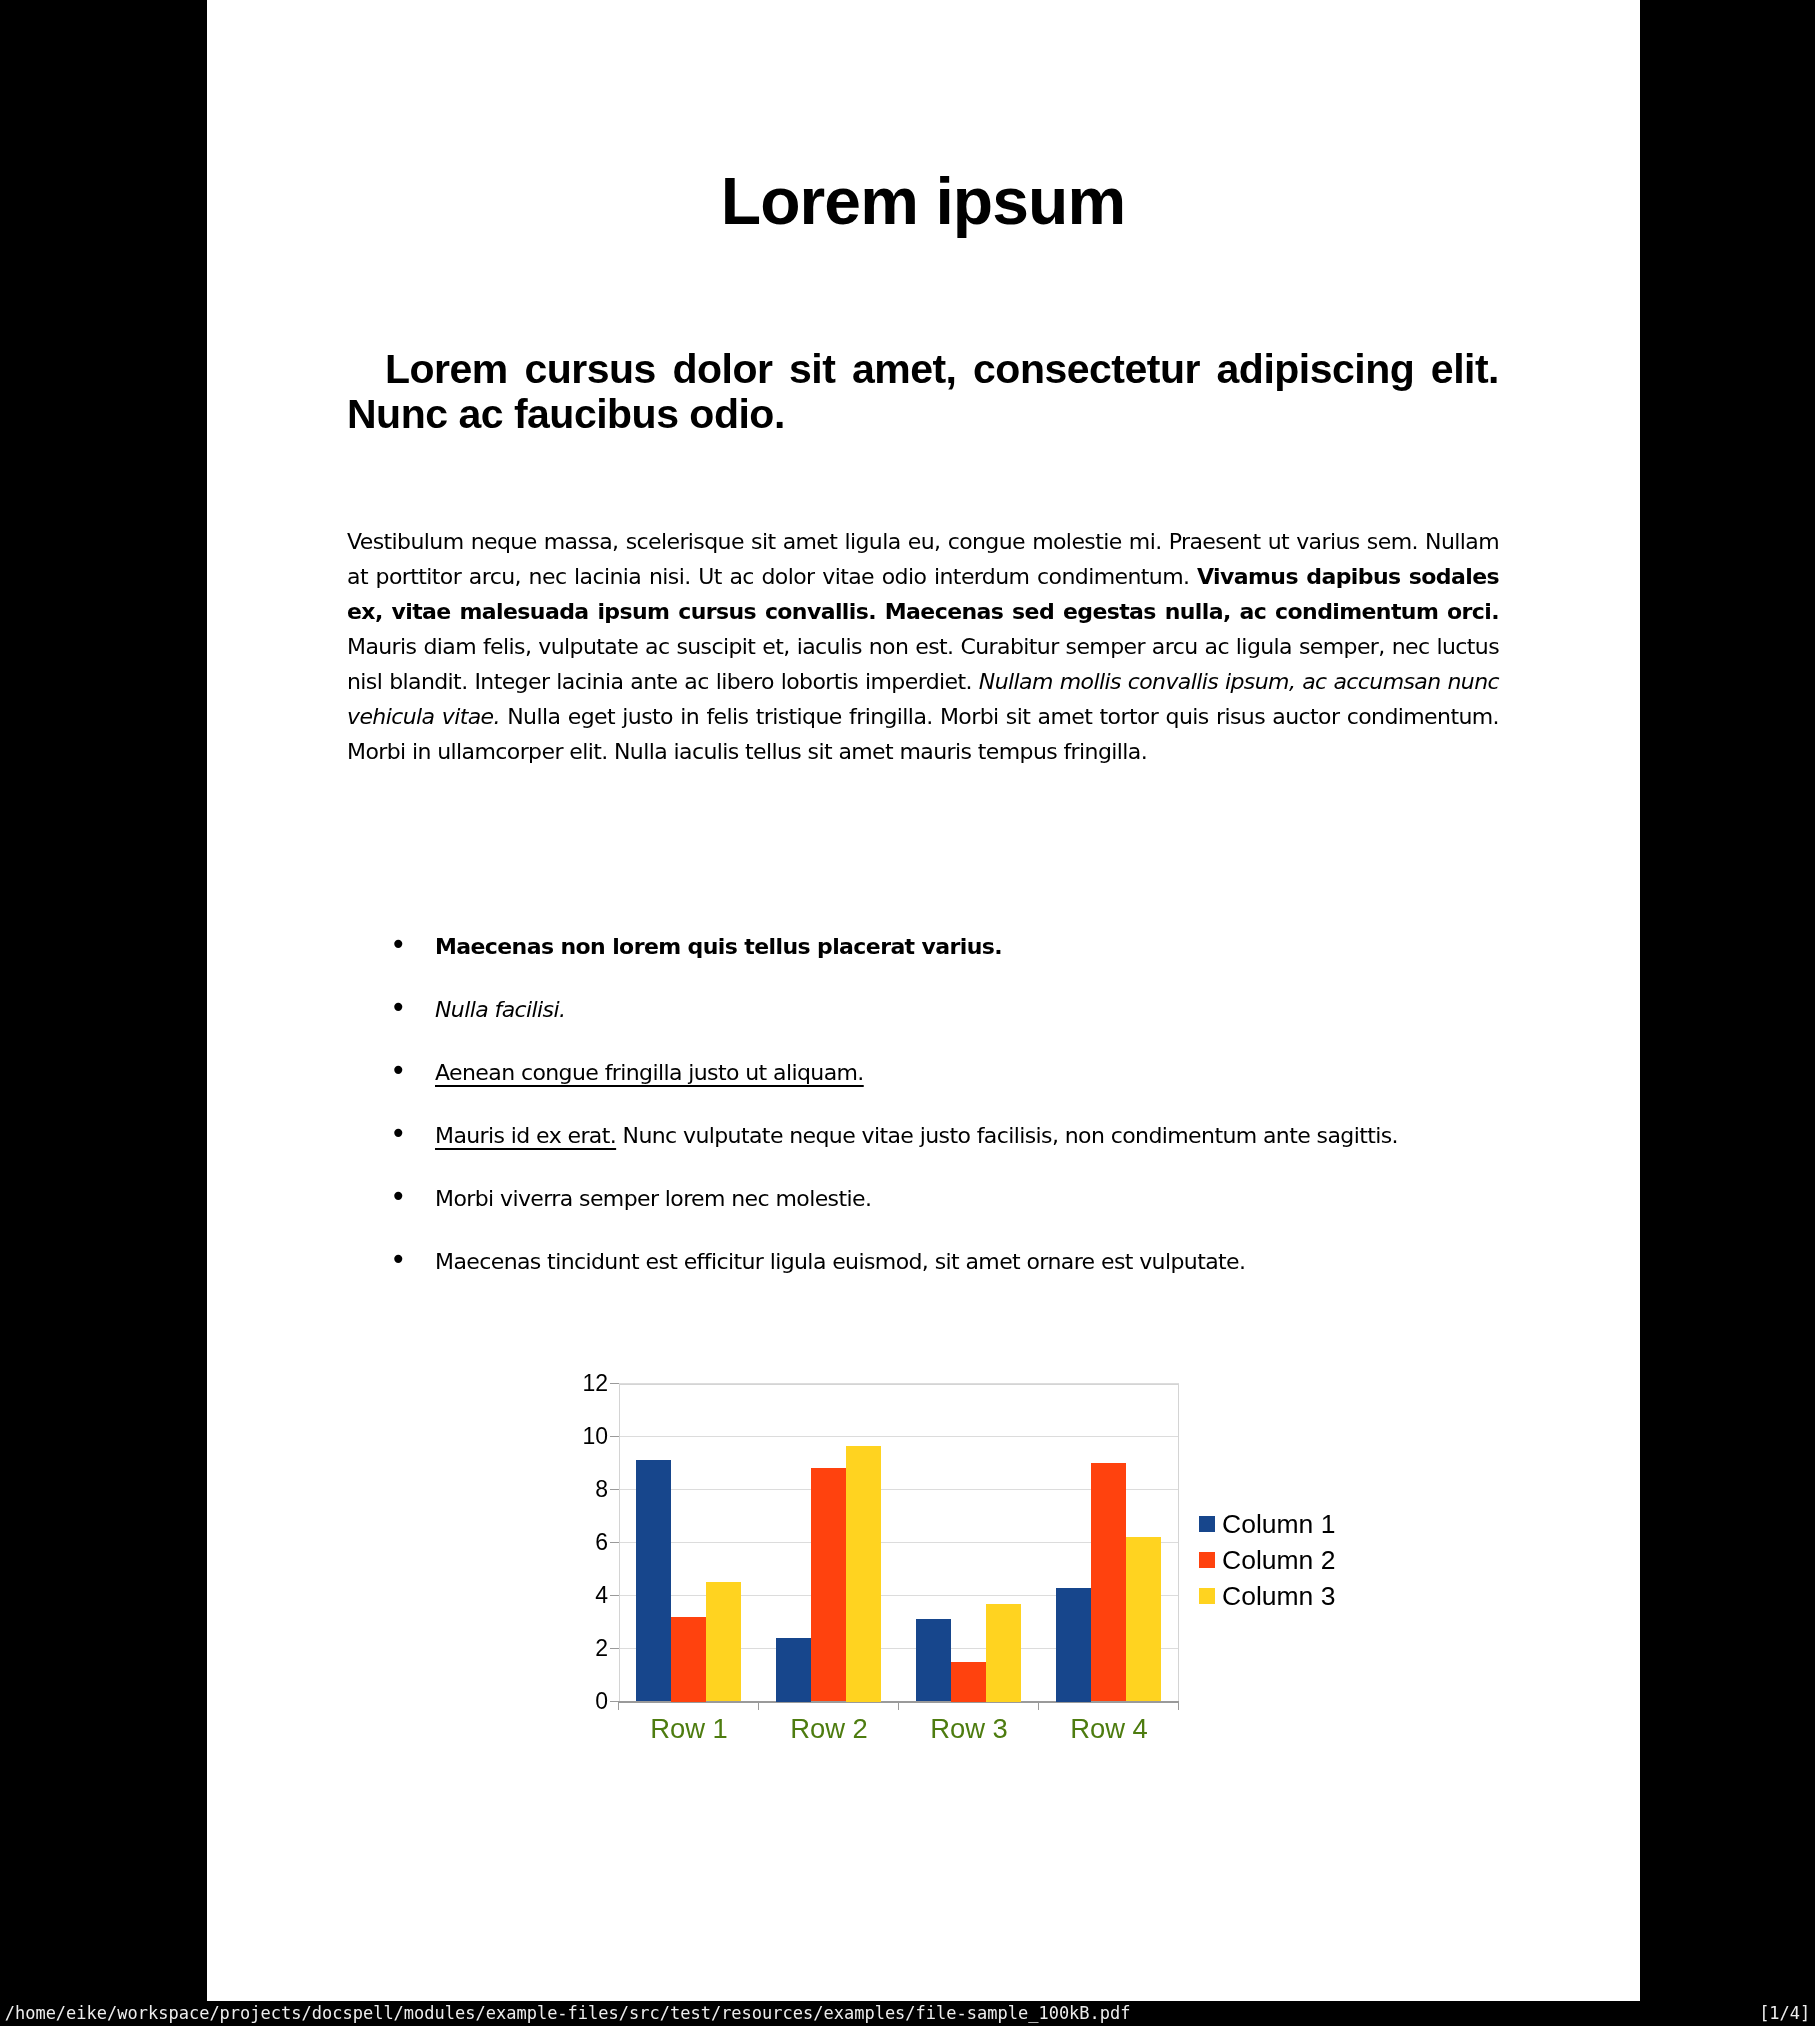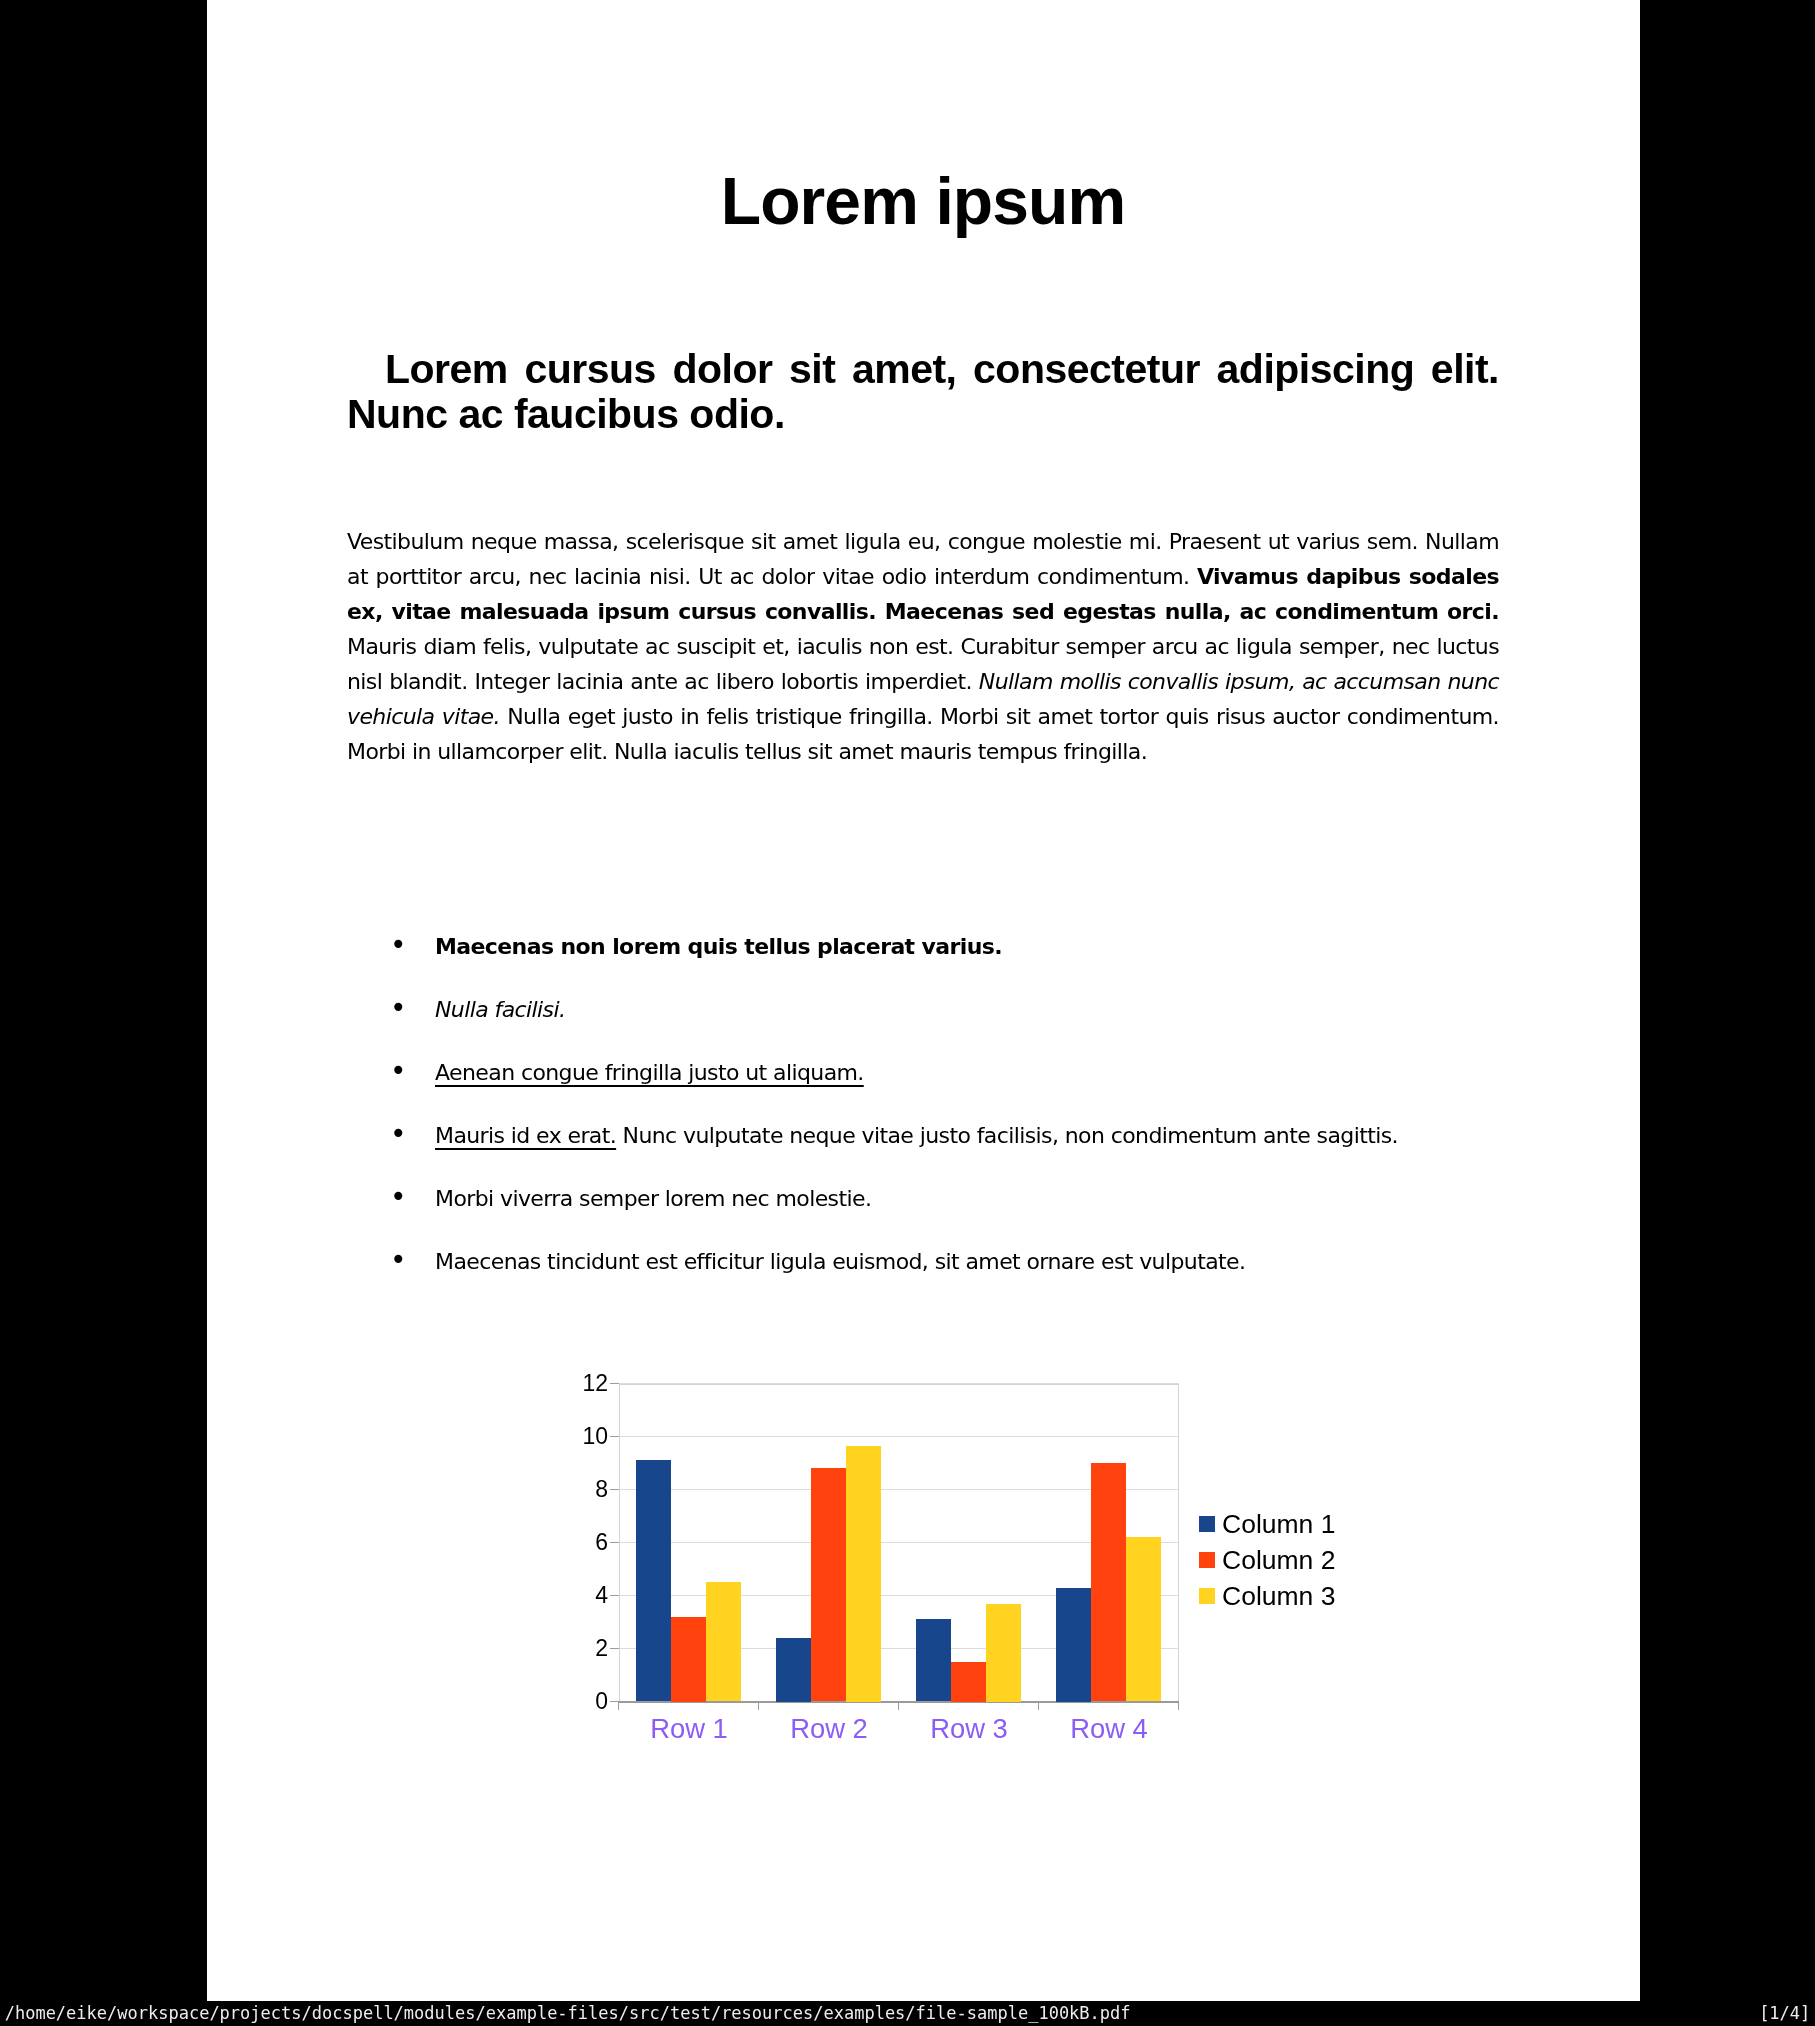--- a/index.html
+++ b/index.html
@@ -52,21 +52,21 @@
   .gridline { position:absolute; height:0.9px; background:#dcdcdc; }
   .axis-line { position:absolute; background:#9a9a9a; }
   .tick { position:absolute; background:#9a9a9a; }
   .bar { position:absolute; }
   .ylabel {
     position:absolute; width:76px; text-align:right;
     font-size:23px; line-height:28px; color:#000;
   }
   .xlabel {
     position:absolute; text-align:center;
-    font-size:27.4px; line-height:28px; color:#8b5cf6;
+    font-size:27.4px; line-height:28px; color:#4d7c0f;
   }
   .legend-swatch { position:absolute; width:16px; height:16px; }
   .legend-label { position:absolute; font-size:26.5px; line-height:28px; color:#000; white-space:nowrap; }
   
   .statusbar {
     position:absolute; left:0; bottom:0; width:1815px; height:24.6px;
     background:#000; color:#ededed;
     font-family:"DejaVu Sans Mono", monospace;
     font-size:17px; line-height:24.6px;
     display:flex; justify-content:space-between;

